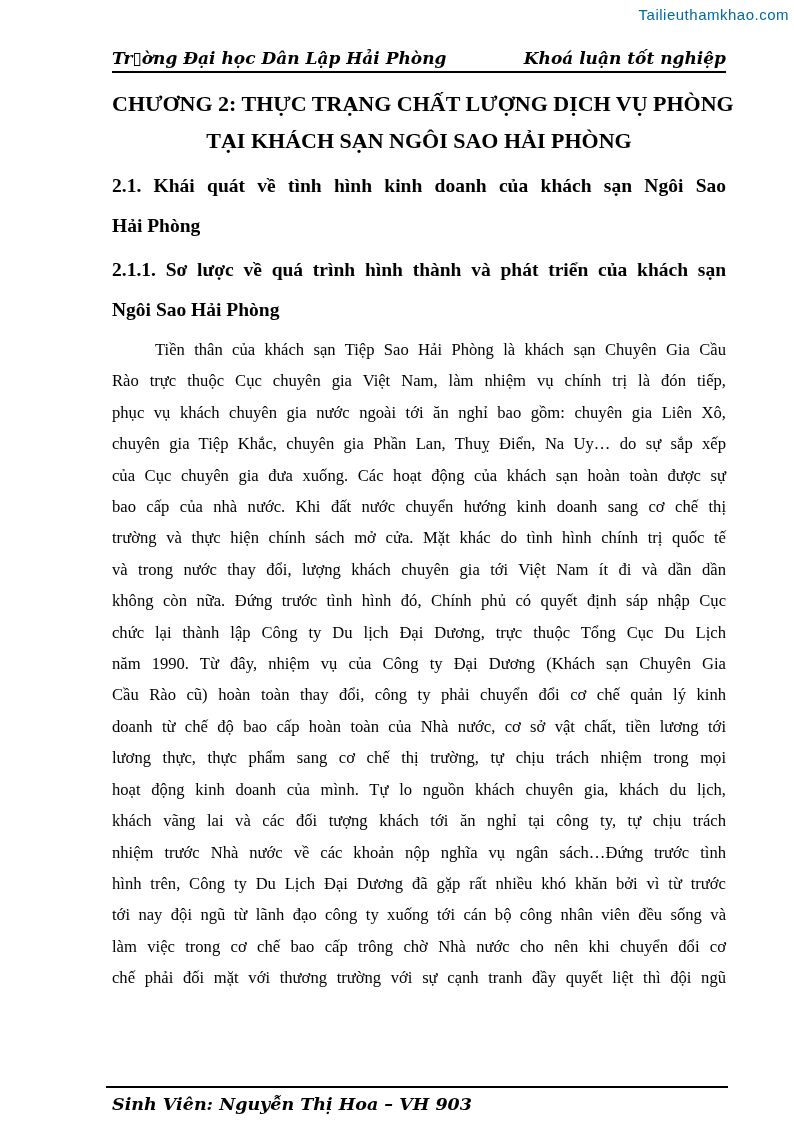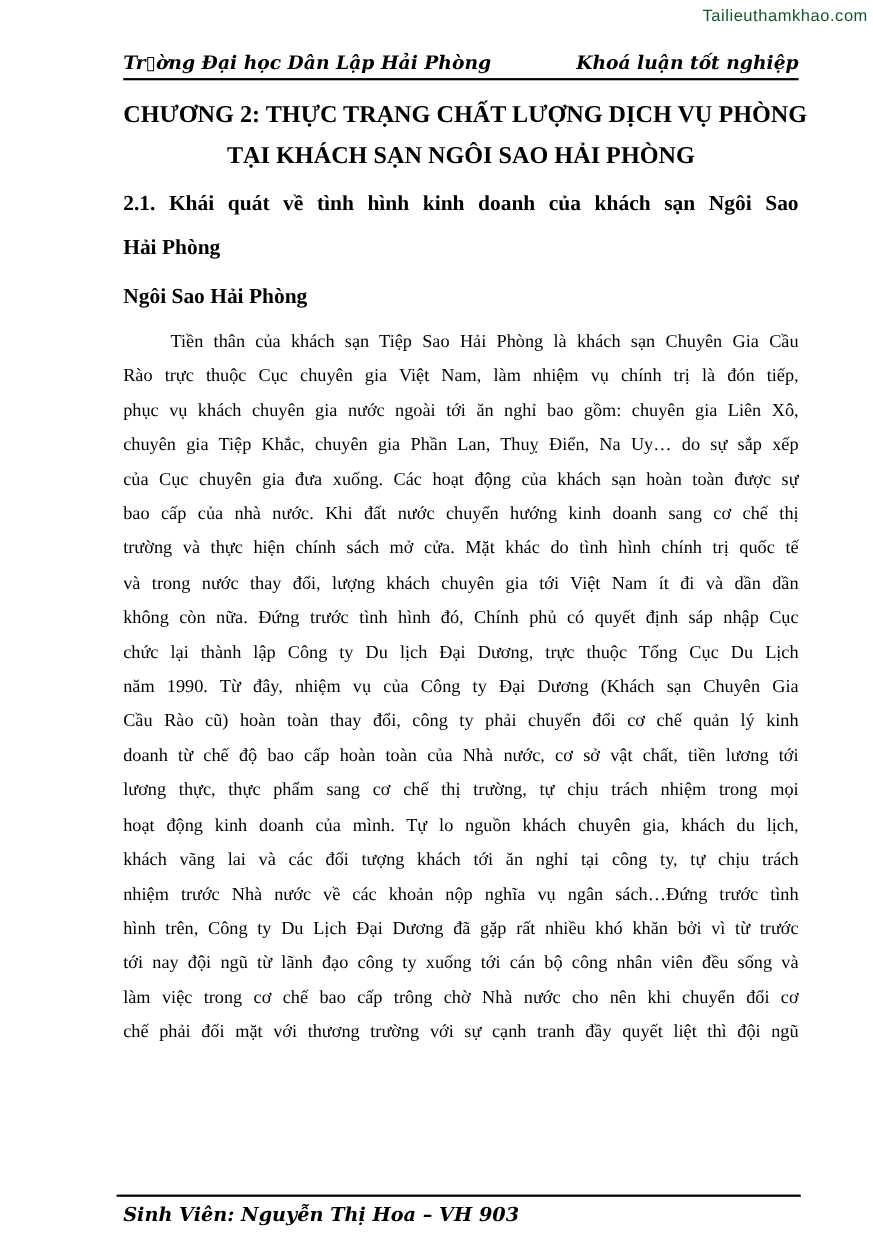--- a/index.html
+++ b/index.html
@@ -9,21 +9,21 @@
     width:794px; height:1123px;
     margin:0 auto;
     background:#ffffff;
     color:#000;
     font-family:"Liberation Serif","DejaVu Serif",serif;
     overflow:hidden;
   }
   .watermark {
     position:absolute; top:6px; right:5px;
     font-family:"Liberation Sans","DejaVu Sans",sans-serif;
-    font-size:15px; color:#14532d; letter-spacing:0.5px;
+    font-size:15px; color:#0369a1; letter-spacing:0.5px;
   }
   .content {
     position:absolute; left:112px; top:0; width:614px;
   }
   .script {
     font-family:"DejaVu Serif","Liberation Serif",serif;
     font-style:italic; font-weight:bold;
   }
   .header {
     margin-top:48px;
@@ -78,20 +78,21 @@
         <div class="title-line">CHƯƠNG 2: THỰC TRẠNG CHẤT LƯỢNG DỊCH VỤ PHÒNG</div>
         <div class="title-line">TẠI KHÁCH SẠN NGÔI SAO HẢI PHÒNG</div>
       </div>
 
     <div class="heading heading-21">
         <div class="hline">2.1. Khái quát về tình hình kinh doanh của khách sạn Ngôi Sao</div>
         <div class="hline">Hải Phòng</div>
       </div>
 
     <div class="heading heading-211">
+        <div class="hline">2.1.1. Sơ lược về quá trình hình thành và phát triển của khách sạn</div>
         <div class="hline">Ngôi Sao Hải Phòng</div>
       </div>
 
     <div class="bodytext">
         <div class="jline">Tiền thân của khách sạn Tiệp Sao Hải Phòng là khách sạn Chuyên Gia Cầu</div>
         <div class="jline">Rào trực thuộc Cục chuyên gia Việt Nam, làm nhiệm vụ chính trị là đón tiếp,</div>
         <div class="jline">phục vụ khách chuyên gia nước ngoài tới ăn nghỉ bao gồm: chuyên gia Liên Xô,</div>
         <div class="jline">chuyên gia Tiệp Khắc, chuyên gia Phần Lan, Thuỵ Điển, Na Uy… do sự sắp xếp</div>
         <div class="jline">của Cục chuyên gia đưa xuống. Các hoạt động của khách sạn hoàn toàn được sự</div>
         <div class="jline">bao cấp của nhà nước. Khi đất nước chuyển hướng kinh doanh sang cơ chế thị</div>

